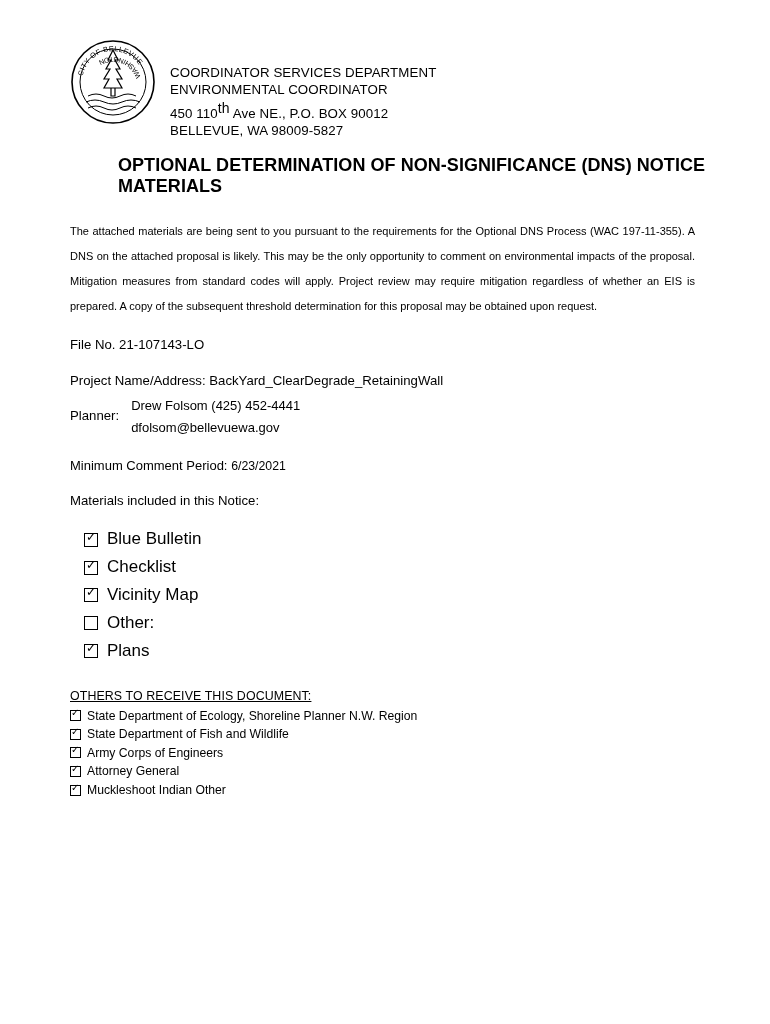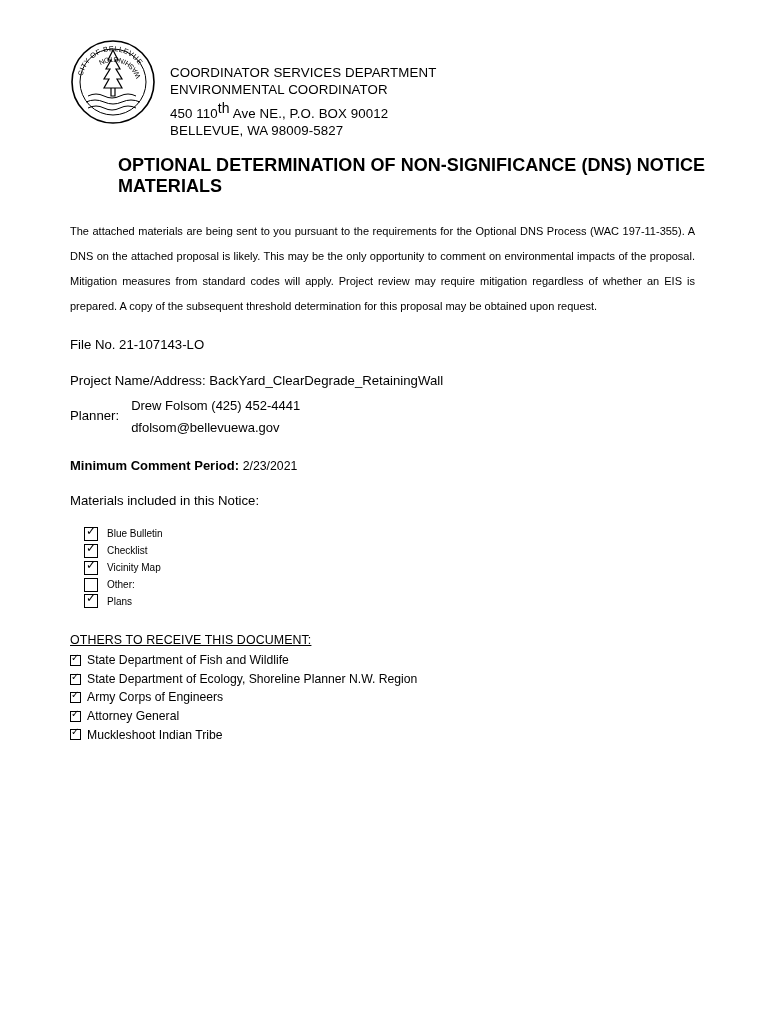--- a/index.html
+++ b/index.html
@@ -83,38 +83,38 @@
   .planner-label { margin-right: 12px; }
   .planner-val {
     font-size: 13px;
     line-height: 1.65;
     padding-top: 3px;
   }
   .mcp {
     margin-top: 20px;
     font-size: 13px;
   }
-  .mcp b { font-weight: bold; }
+  .mcp b { font-weight: normal; }
   .mcp .val { font-size: 12.3px; }
 
   .materials-line {
     margin-top: 20px;
     font-size: 13.2px;
   }
 
   
   .cb-list {
     margin: 18px 0 0 14px;
     list-style: none;
     padding: 0;
   }
   .cb-list li {
     display: flex;
     align-items: center;
-    font-size: 10px;
+    font-size: 17px;
     line-height: 1.58;
     margin-bottom: 1px;
   }
   .cb {
     width: 12px;
     height: 12px;
     border: 1px solid #000;
     display: inline-block;
     margin-right: 9px;
     position: relative;
@@ -214,21 +214,21 @@
     <div class="planner-row">
       <div class="planner-label">Planner:</div>
       <div class="planner-val">
         <div>Drew Folsom (425) 452-4441</div>
         <div>dfolsom@bellevuewa.gov</div>
       </div>
     </div>
 
     <div class="mcp">
       <b>Minimum Comment Period:</b>
-      <span class="val">2/23/2021</span>
+      <span class="val">6/23/2021</span>
     </div>
 
     <div class="materials-line">Materials included in this Notice:</div>
 
     <ul class="cb-list">
       <li>
         <span class="cb checked"></span>
         <span>Blue Bulletin</span>
       </li>
       <li>
@@ -246,34 +246,34 @@
       <li>
         <span class="cb checked"></span>
         <span>Plans</span>
       </li>
     </ul>
 
     <div class="others-title">OTHERS TO RECEIVE THIS DOCUMENT:</div>
     <ul class="others-list">
       <li>
         <span class="cb-sm checked"></span>
+        <span>State Department of Ecology, Shoreline Planner N.W. Region</span>
+      </li>
+      <li>
+        <span class="cb-sm checked"></span>
         <span>State Department of Fish and Wildlife</span>
       </li>
       <li>
         <span class="cb-sm checked"></span>
-        <span>State Department of Ecology, Shoreline Planner N.W. Region</span>
-      </li>
-      <li>
-        <span class="cb-sm checked"></span>
         <span>Army Corps of Engineers</span>
       </li>
       <li>
         <span class="cb-sm checked"></span>
         <span>Attorney General</span>
       </li>
       <li>
         <span class="cb-sm checked"></span>
-        <span>Muckleshoot Indian Tribe</span>
+        <span>Muckleshoot Indian Other</span>
       </li>
     </ul>
 
   </div>
 </div>
 
 </body></html>

